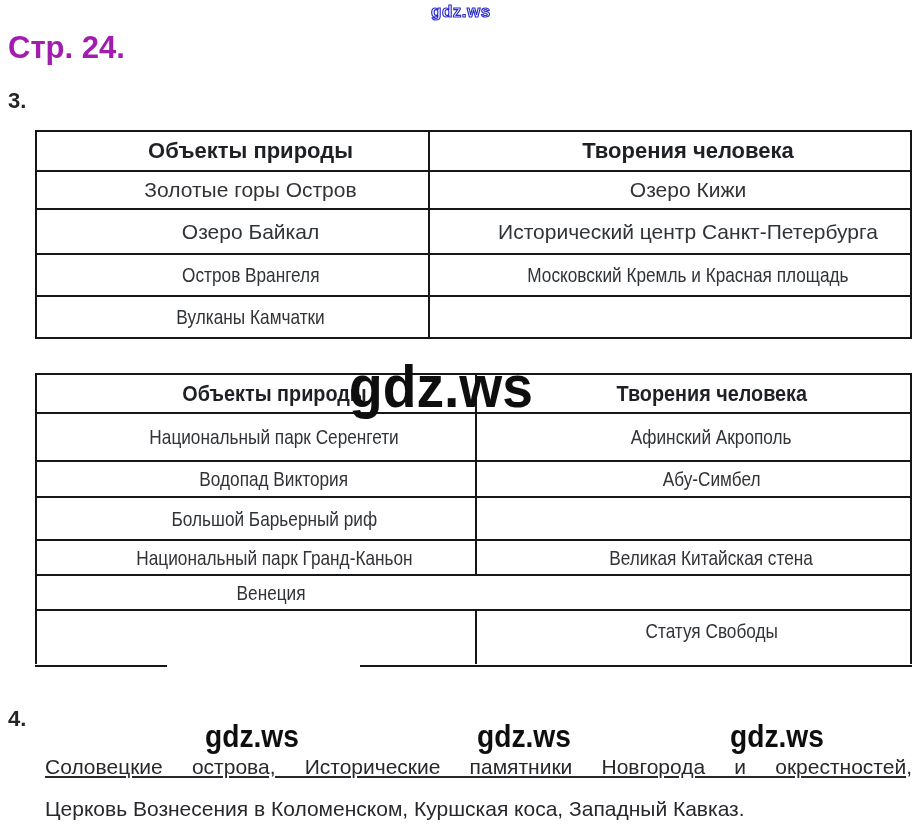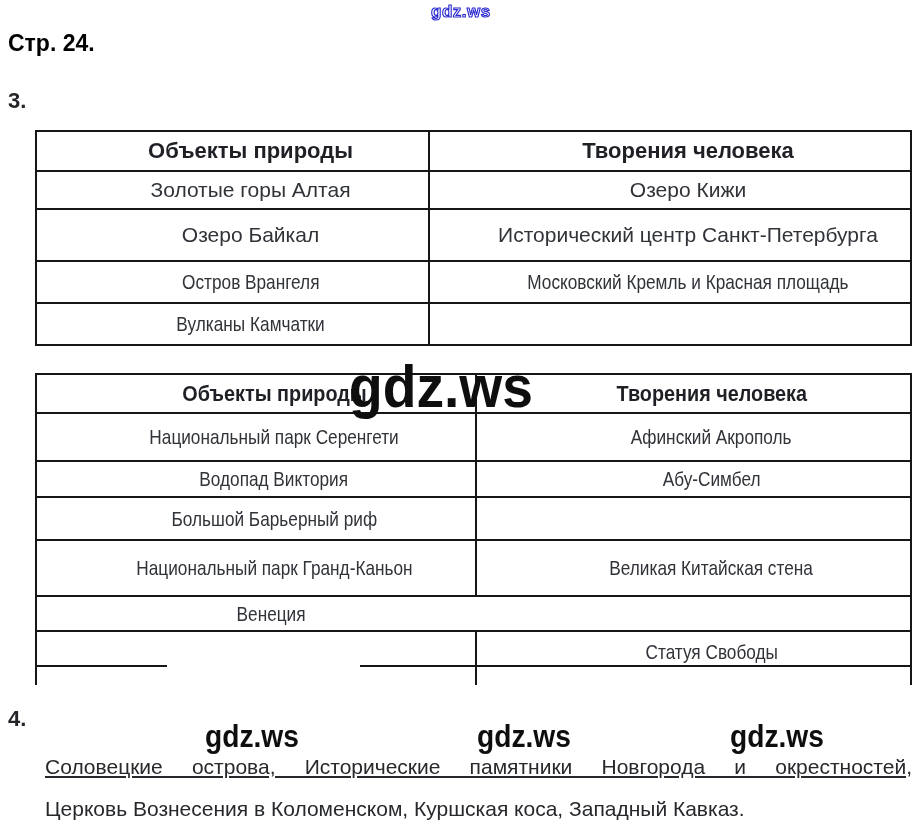--- a/index.html
+++ b/index.html
@@ -32,21 +32,21 @@
     font-size:32px; font-weight:bold; color:#0e0e0e;
     transform:scaleX(0.88); transform-origin:left center;
     z-index:5; white-space:nowrap;
   }
   .wm-b1 { left:205px; }
   .wm-b2 { left:477px; }
   .wm-b3 { left:730px; }
   
   .page-label {
     position:absolute; left:8px; top:30px;
-    font-size:23px; font-weight:bold; color:#000000;
+    font-size:31px; font-weight:bold; color:#a21caf;
   }
   .q-label { position:absolute; left:8px; font-size:22px; font-weight:bold; color:#232529; }
   .q3 { top:88px; }
   .q4 { top:706px; }
   
   .tbl {
     position:absolute; left:35px; width:877px;
     border:2px solid #161616;
     background:#fff;
   }
@@ -96,27 +96,27 @@
     <div class="trow" style="height:40px">
       <div class="cell cl">
           <span class="hd">Объекты природы</span>
         </div>
       <div class="cell cr">
           <span class="hd">Творения человека</span>
         </div>
     </div>
     <div class="trow" style="height:38px">
       <div class="cell cl">
-          <span>Золотые горы Алтая</span>
+          <span>Золотые горы Остров</span>
         </div>
       <div class="cell cr">
           <span>Озеро Кижи</span>
         </div>
     </div>
-    <div class="trow" style="height:52px">
+    <div class="trow" style="height:45px">
       <div class="cell cl">
           <span>Озеро Байкал</span>
         </div>
       <div class="cell cr">
           <span>Исторический центр Санкт-Петербурга</span>
         </div>
     </div>
     <div class="trow" style="height:42px">
       <div class="cell cl">
           <span class="cn">Остров Врангеля</span>
@@ -158,21 +158,21 @@
         </div>
       <div class="cell cr">
           <span class="cn">Абу-Симбел</span>
         </div>
     </div>
     <div class="trow" style="height:43px">
       <div class="cell cl">
           <span class="cn">Большой Барьерный риф</span>
         </div>
     </div>
-    <div class="trow" style="height:56px">
+    <div class="trow" style="height:35px">
       <div class="cell cl">
           <span class="cn">Национальный парк Гранд-Каньон</span>
         </div>
       <div class="cell cr">
           <span class="cn">Великая Китайская стена</span>
         </div>
     </div>
     <div class="trow" style="height:35px">
       <div class="cell cr">
           <span class="cn">Венеция</span>

